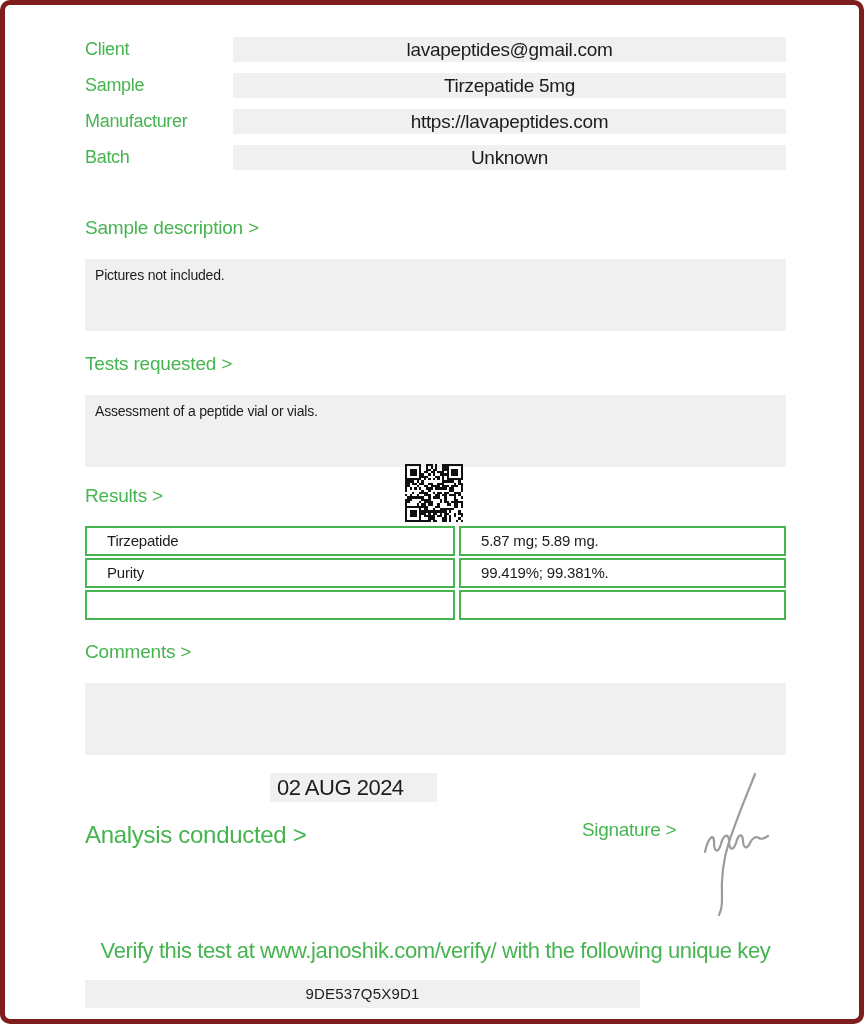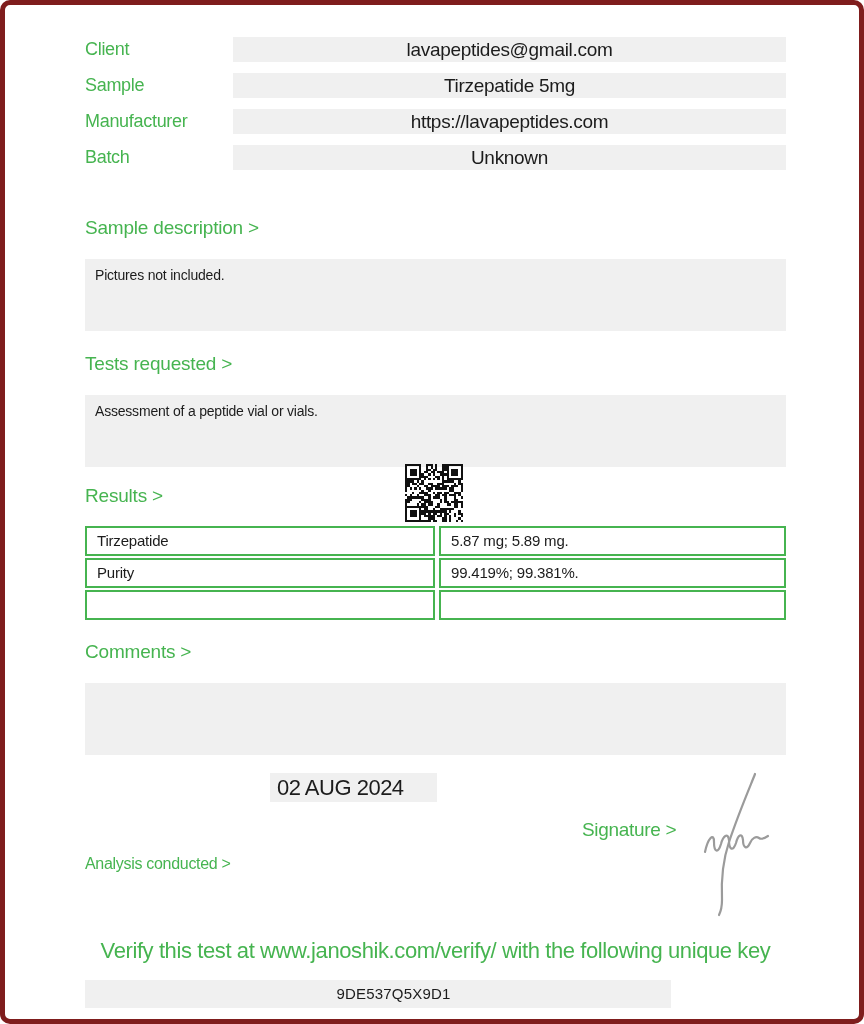--- a/index.html
+++ b/index.html
@@ -24,37 +24,37 @@
 
   .section-heading{left:80px;font-size:19px;letter-spacing:-0.2px;}
 
   .body-box{left:80px;width:701px;height:72px;background:var(--field-bg);
             box-sizing:border-box;padding:8px 10px;font-size:14px;letter-spacing:-0.2px;}
 
   
   .results-table{left:80px;top:521px;width:701px;display:flex;flex-direction:column;gap:2px;}
   .results-row{display:flex;gap:4px;}
   .results-cell{border:2px solid var(--accent);background:#fff;height:26px;line-height:26px;
-                font-size:15px;letter-spacing:-0.2px;padding:0 10px;box-sizing:content-box;}
+                font-size:15px;letter-spacing:-0.2px;padding:0 20px;box-sizing:content-box;}
   .cell-name{width:326px;}
   .cell-value{flex:1;}
 
   .qr{left:400px;top:459px;width:58px;height:58px;}
 
-  .analysis-label{left:80px;top:814px;font-size:16px;letter-spacing:-0.3px;margin-top:36px;}
+  .analysis-label{left:80px;top:780px;font-size:24px;letter-spacing:-0.3px;margin-top:36px;}
   .analysis-date{left:265px;top:768px;width:167px;height:29px;background:var(--field-bg);
                  font-size:22px;line-height:29px;letter-spacing:-0.5px;box-sizing:border-box;
                  padding-left:7px;white-space:nowrap;}
   .signature-label{left:577px;top:814px;font-size:19px;letter-spacing:-0.3px;}
   .signature-svg{left:690px;top:763px;width:80px;height:150px;}
 
   .verify-line{left:80px;top:933px;width:701px;text-align:center;font-size:22px;
                letter-spacing:-0.4px;white-space:nowrap;}
   .key-box{left:80px;top:975px;width:555px;height:28px;background:var(--field-bg);
-           text-align:center;font-size:15px;line-height:28px;letter-spacing:0.2px;padding-left:31px;}
+           text-align:center;font-size:15px;line-height:28px;letter-spacing:0.2px;}
 </style>
 </head>
 <body>
 
 <div class="page">
 
   <div>
     <div class="abs green field-label" style="top:32px">Client</div>
     <div class="abs field-value" style="top:32px">lavapeptides@gmail.com</div>
     <div class="abs green field-label" style="top:68px">Sample</div>

